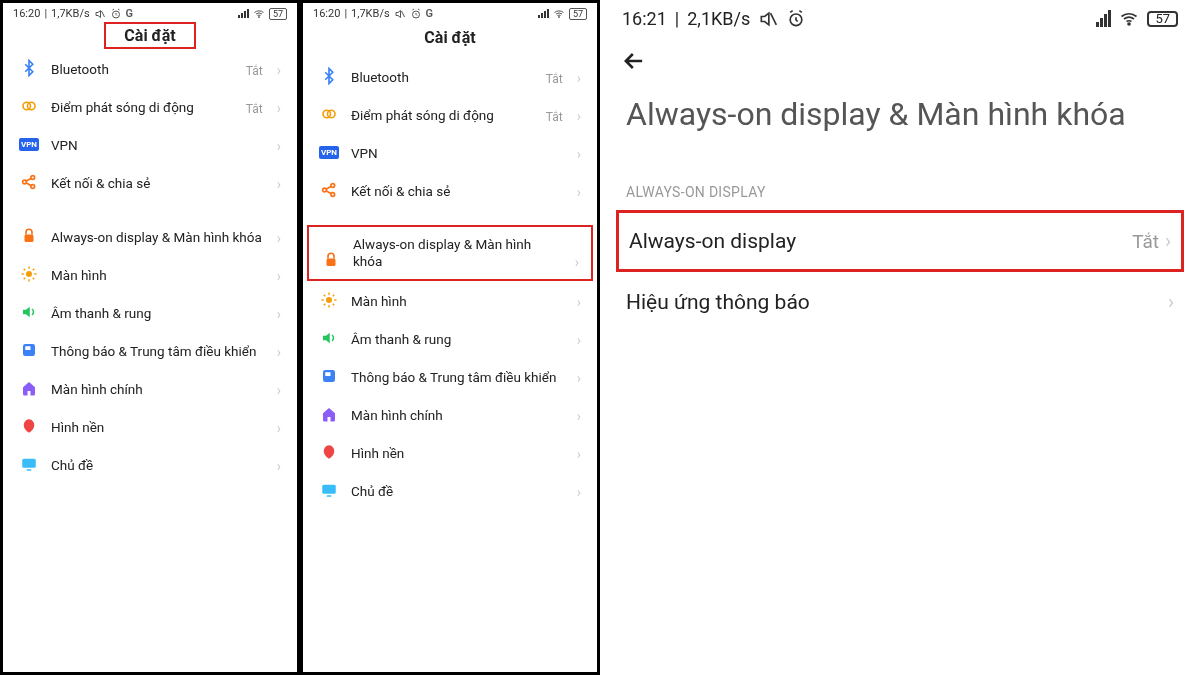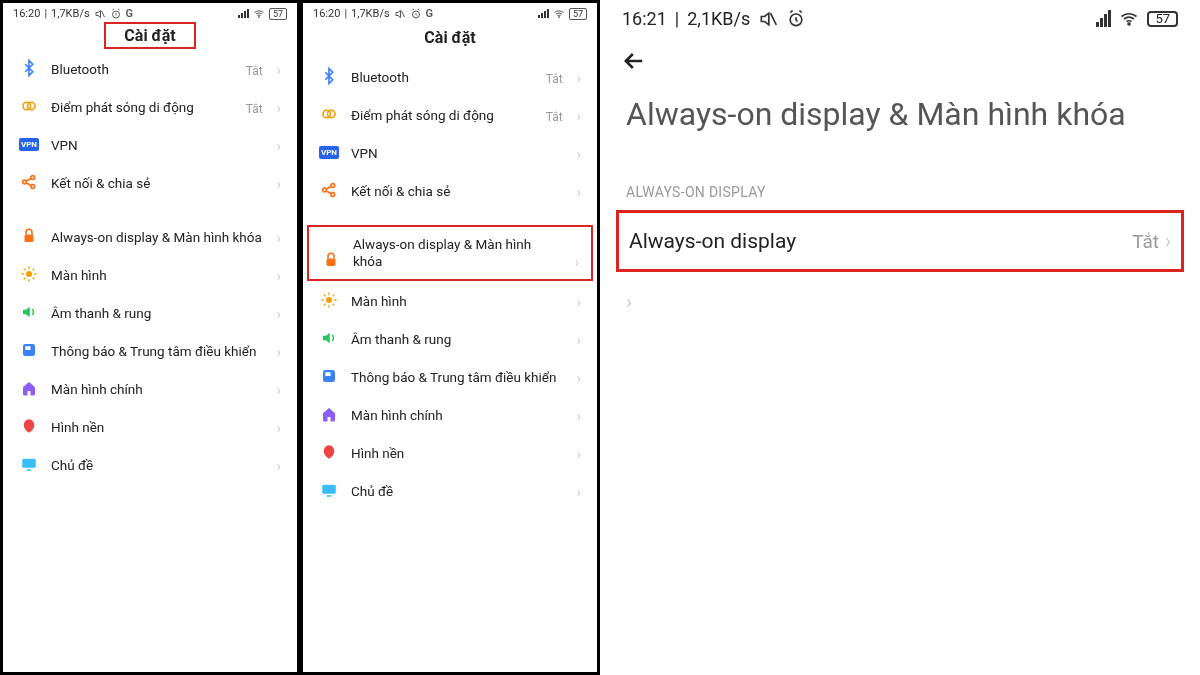--- a/index.html
+++ b/index.html
@@ -456,17 +456,18 @@
 
   <div class="p3-item boxed">
     <span>Always-on display</span>
     <span class="rv">
       <span>Tắt</span>
       <span class="chev">›</span>
     </span>
   </div>
 
   <div class="p3-item">
+    <span>Hiệu ứng thông báo</span>
     <span class="rv">
       <span class="chev">›</span>
     </span>
   </div>
 </div>
 
 </body></html>

